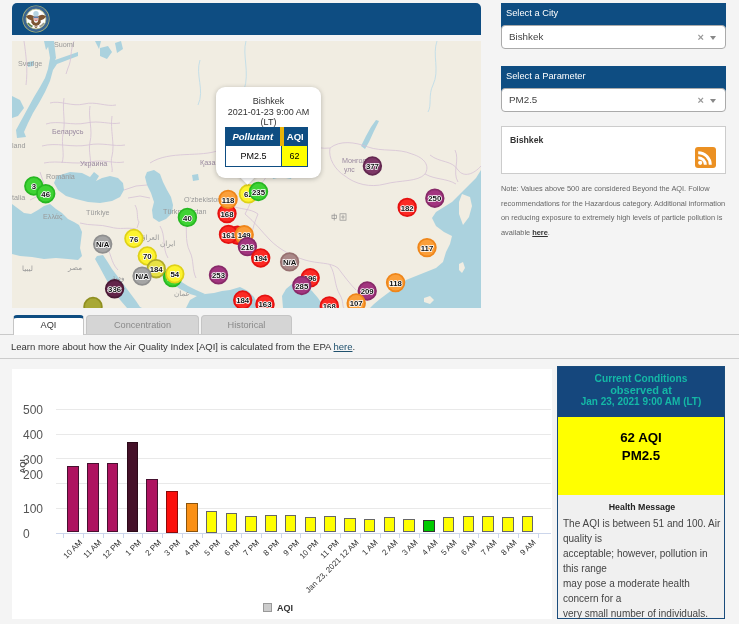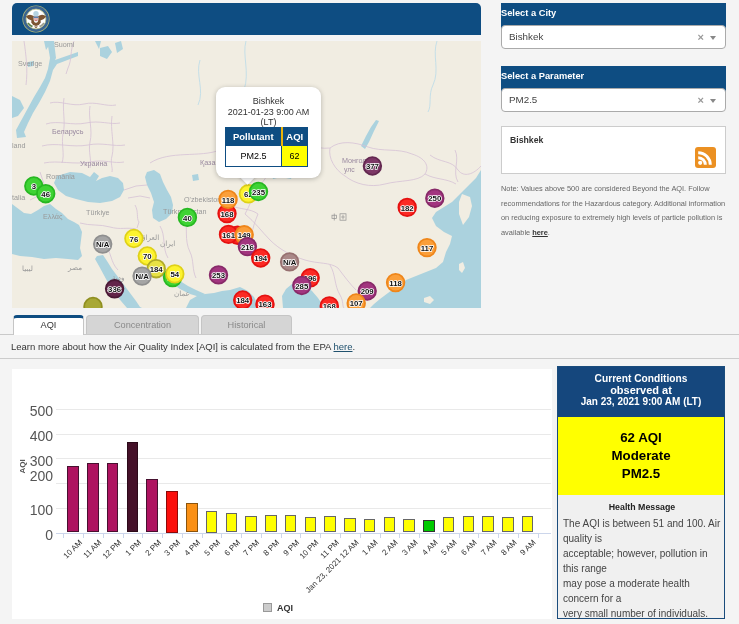--- a/index.html
+++ b/index.html
@@ -1,57 +1,57 @@
 <!DOCTYPE html>
 <html><head>
 <meta charset="utf-8">
 <style>
 * { margin:0; padding:0; box-sizing:border-box; }
 html,body { width:739px; height:624px; background:#f4f4f4; font-family:"Liberation Sans", sans-serif; overflow:hidden; }
 .abs { position:absolute; }
 #header { left:12px; top:3px; width:469px; height:32px; background:#0e4d82; border-radius:5px 5px 0 0; }
 #header .title { position:absolute; left:44px; top:11px; color:#fff; font-size:12.5px; font-weight:bold; }
 #mapbox { left:12px; top:41px; width:469px; height:267px; background:#f1ede2; overflow:hidden; }
-.selhdr { left:501px; width:225px; height:37px; background:#0e4d82; color:#fff; font-weight:bold; font-size:9.3px; line-height:21px; }
+.selhdr { left:501px; width:225px; height:37px; background:#0e4d82; color:#fff; font-weight:normal; font-size:9.3px; line-height:21px; padding-left:5px; }
 .selbox { left:501px; width:225px; height:24px; background:#fff; border:1px solid #aaa; border-radius:4px; font-size:9.8px; color:#444; line-height:22px; padding-left:7px; }
 .selx { position:absolute; right:21px; top:0px; color:#999; font-size:11px; font-weight:bold; }
 .selarr { position:absolute; right:9px; top:10px; width:0; height:0; border-left:3.5px solid transparent; border-right:3.5px solid transparent; border-top:4.5px solid #888; }
 #rssbox { left:501px; top:126px; width:225px; height:48px; background:#fff; border:1px solid #ccc; }
 #note { left:501px; top:182px; width:235px; font-size:7.4px; color:#666; line-height:14.5px; }
 .tab { position:absolute; top:315px; height:20px; border:1px solid #c5c5c5; border-bottom:none; border-radius:4px 4px 0 0; font-size:9.2px; text-align:center; line-height:18px; background:#d5d5d5; color:#8a8a8a; }
 #tabAQI { left:13px; width:71px; background:#fff; color:#333; border-top:3px solid #0e4d82; line-height:15px; z-index:2;}
 #tabCon { left:86px; width:113px; }
 #tabHis { left:201px; width:91px; }
 #tabline { left:0; top:334px; width:739px; height:1px; background:#c9c9c9; }
 #learn { left:11px; top:341px; font-size:9.5px; color:#333; }
 #learn a { color:#20516e; }
 #hr2 { left:0; top:358px; width:739px; height:1px; background:#ccc; }
 #chart { left:12px; top:369px; width:540px; height:250px; background:#fff; }
 #ctitle { left:0px; top:7px; width:540px; text-align:center; font-size:13px; color:#333; }
 .grid { position:absolute; left:44px; width:489px; height:1px; background:#e9e9e9; }
-.ylab { position:absolute; width:30px; text-align:right; font-size:14px; color:#555; }
+.ylab { position:absolute; width:30px; text-align:left; font-size:12px; color:#555; }
 .xlab { position:absolute; font-size:8px; color:#333; white-space:nowrap; transform:rotate(-45deg); transform-origin:100% 0%; }
 .bar { position:absolute; }
 .tick { position:absolute; width:1px; height:5px; background:#ccd6eb; }
 #yaxt { position:absolute; left:3px; top:93px; font-size:8px; font-weight:bold; color:#555; transform:rotate(-90deg); }
 #legend { position:absolute; left:265px; top:234px; font-size:9px; font-weight:bold; color:#333; }
 #legsq { position:absolute; left:-14px; top:0px; width:9px; height:9px; background:#ccc; border:1px solid #999; }
 #panel { left:557px; top:366px; width:168px; height:253px; border:1px solid #1a4c7c; background:#f0f0f0; }
-#phead { width:100%; height:50px; background:#15477d; color:#ffffff; text-align:center; font-weight:bold; }
+#phead { width:100%; height:50px; background:#15477d; color:#14b8a6; text-align:center; font-weight:bold; }
 #pyellow { width:100%; height:78px; background:#ffff00; text-align:center; font-weight:bold; font-size:13.3px; color:#000; padding-top:12px; }
 #pyellow div { line-height:18.2px; }
 #phealth { padding:7px 3px 0 5px; }
 #phmt { text-align:center; font-weight:bold; font-size:8.8px; color:#222; margin-bottom:4px; }
 #phm { font-size:10px; color:#444; line-height:15.0px; }
 #popup { left:216px; top:87px; width:105px; height:91px; background:#fff; border-radius:9px; box-shadow:0 1px 5px rgba(0,0,0,0.25); }
 #ptail { left:241px; top:169px; width:13px; height:13px; background:#fff; transform:rotate(45deg); box-shadow:1px 1px 3px rgba(0,0,0,0.15); }
 #pop-text { position:absolute; top:9px; width:100%; text-align:center; font-size:9px; color:#333; line-height:10.5px; }
 #pop-table { position:absolute; left:9px; top:40px; width:83px; border-collapse:collapse; font-size:9px; text-align:center; }
 #pop-table th { background:#0e4d82; color:#fff; font-weight:bold; height:18px; border:1px solid #0e4d82; font-size:9.5px; }
-#pop-table th:first-child { border-right:2px solid #eab308; }
+#pop-table th:first-child { border-right:4px solid #eab308;font-style:italic; }
 #pop-table td { height:21px; border:1px solid #0e4d82; }
 </style>
 </head>
 <body>
 <div class="abs" id="header">
   <svg class="abs" style="left:10px; top:2px;" width="28" height="28" viewBox="0 0 28 28">
     <circle cx="14" cy="14" r="13.6" fill="#b9bd77"></circle>
     <circle cx="14" cy="14" r="12.9" fill="#3a648f"></circle>
     <circle cx="14" cy="14" r="9.9" fill="#fff"></circle>
     <circle cx="14" cy="14" r="9.9" fill="none" stroke="#c3c78c" stroke-width="0.8"></circle>
@@ -413,20 +413,19 @@
 </div>
 
 <div class="abs" id="panel">
   <div id="phead">
     <div style="font-size:10.2px; padding-top:6px;">Current Conditions</div>
     <div style="font-size:11px;">observed at</div>
     <div style="font-size:10px;">Jan 23, 2021 9:00 AM (LT)</div>
   </div>
   <div id="pyellow">
     <div>62 AQI</div>
-    <div>Moderate</div>
     <div>PM2.5</div>
   </div>
   <div id="phealth">
     <div id="phmt">Health Message</div>
     <div id="phm">The AQI is between 51 and 100. Air quality is<br>acceptable; however, pollution in this range<br>may pose a moderate health concern for a<br>very small number of individuals. People<br>who are unusually sensitive to ozone or<br>particle pollution may experience respiratory<br>symptoms.</div>
   </div>
 </div>
 
 </body></html>

